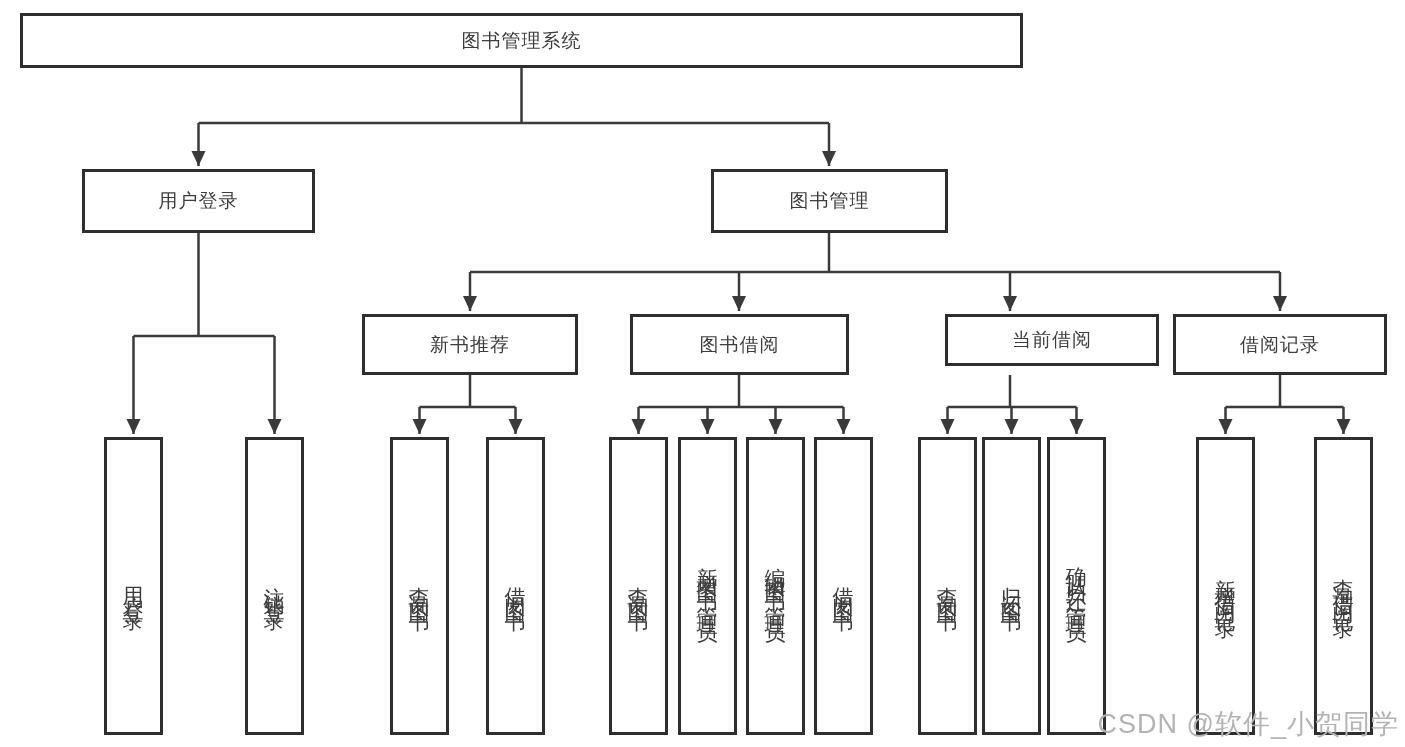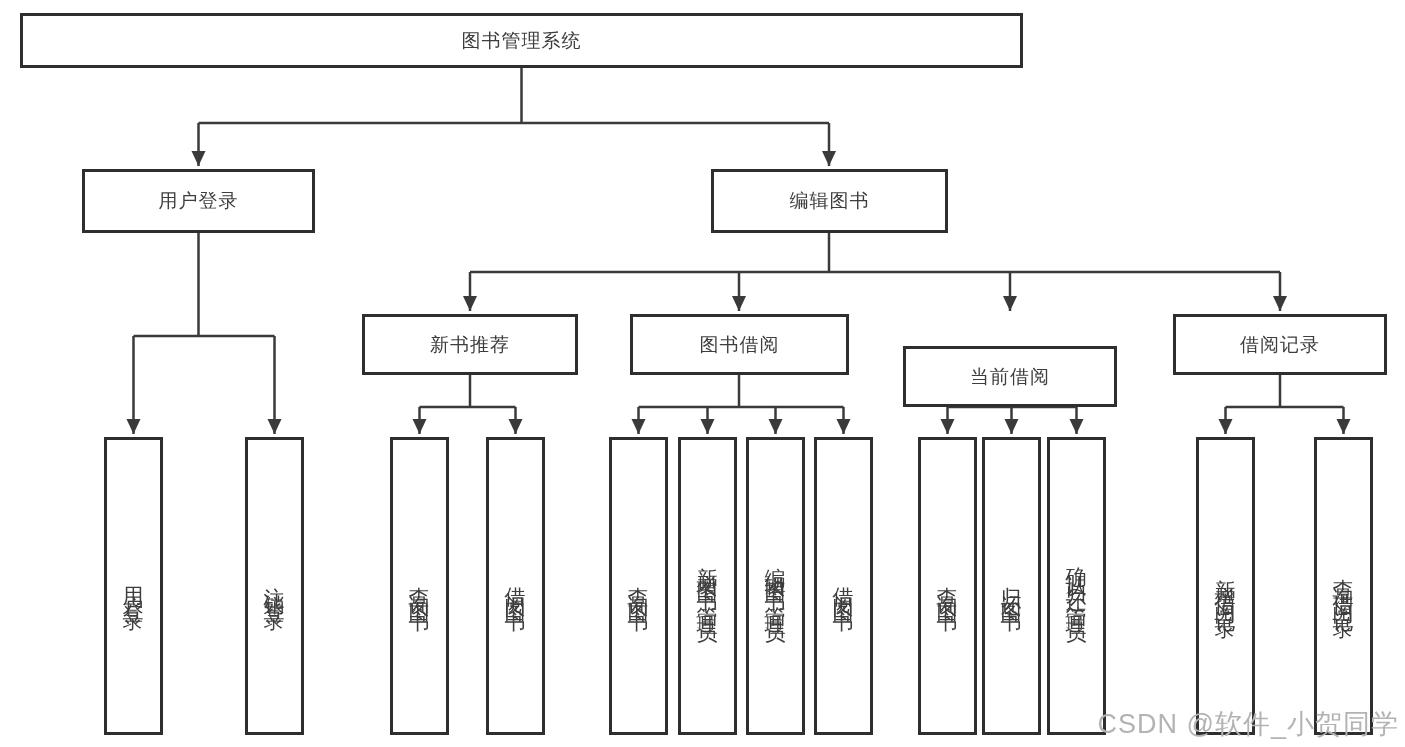--- a/index.html
+++ b/index.html
@@ -95,25 +95,25 @@
       <path d="M1280,375 V407"></path>
       <path d="M1225.5,407 H1343.5"></path>
       <path d="M1225.5,407 V434" marker-end="url(#arw)"></path>
       <path d="M1343.5,407 V434" marker-end="url(#arw)"></path>
     </g>
   </svg>
 
   <div class="node h-node" style="left:20px; top:13px; width:1003px; height:55px;">图书管理系统</div>
 
   <div class="node h-node" style="left:82px; top:169px; width:233px; height:64px;">用户登录</div>
-  <div class="node h-node" style="left:711px; top:169px; width:237px; height:64px;">编辑图书</div>
+  <div class="node h-node" style="left:711px; top:169px; width:237px; height:64px;">图书管理</div>
 
   <div class="node h-node" style="left:630px; top:314px; width:219px; height:61px;">图书借阅</div>
   <div class="node h-node" style="left:362px; top:314px; width:216px; height:61px;">新书推荐</div>
-  <div class="node h-node" style="left:903px; top:314px; width:214px; height:61px;margin-top:32px;">当前借阅</div>
+  <div class="node h-node" style="left:945px; top:314px; width:214px; height:52px;">当前借阅</div>
   <div class="node h-node" style="left:1173px; top:314px; width:214px; height:61px;">借阅记录</div>
 
   <div class="node v-node" style="left:104px; top:437px; width:59px; height:298px;">用户登录</div>
   <div class="node v-node" style="left:245px; top:437px; width:59px; height:298px;">注销登录</div>
   <div class="node v-node" style="left:390px; top:437px; width:59px; height:298px;">查询图书</div>
   <div class="node v-node" style="left:486px; top:437px; width:59px; height:298px;">借阅图书</div>
   <div class="node v-node" style="left:609px; top:437px; width:59px; height:298px;">查询图书</div>
   <div class="node v-node" style="left:678px; top:437px; width:59px; height:298px;">新增图书（管理员）</div>
   <div class="node v-node" style="left:746px; top:437px; width:59px; height:298px;">编辑图书（管理员）</div>
   <div class="node v-node" style="left:814px; top:437px; width:59px; height:298px;">借阅图书</div>

